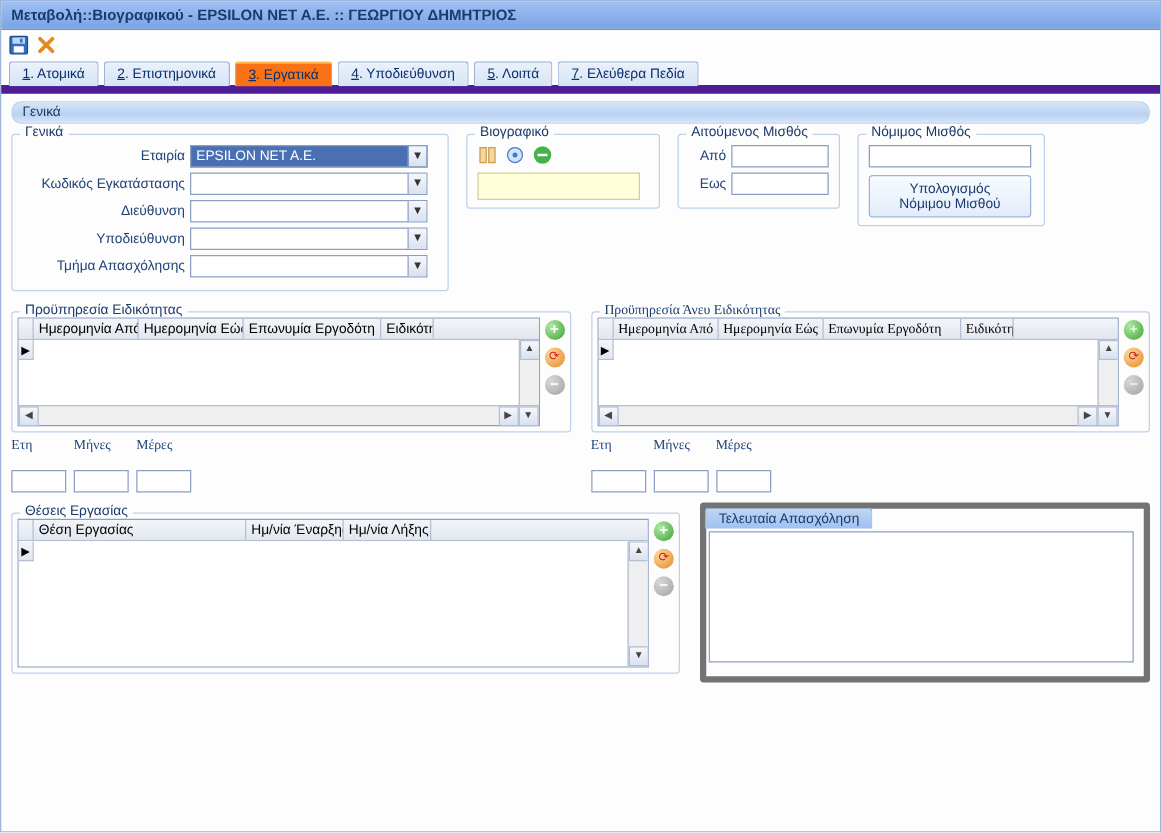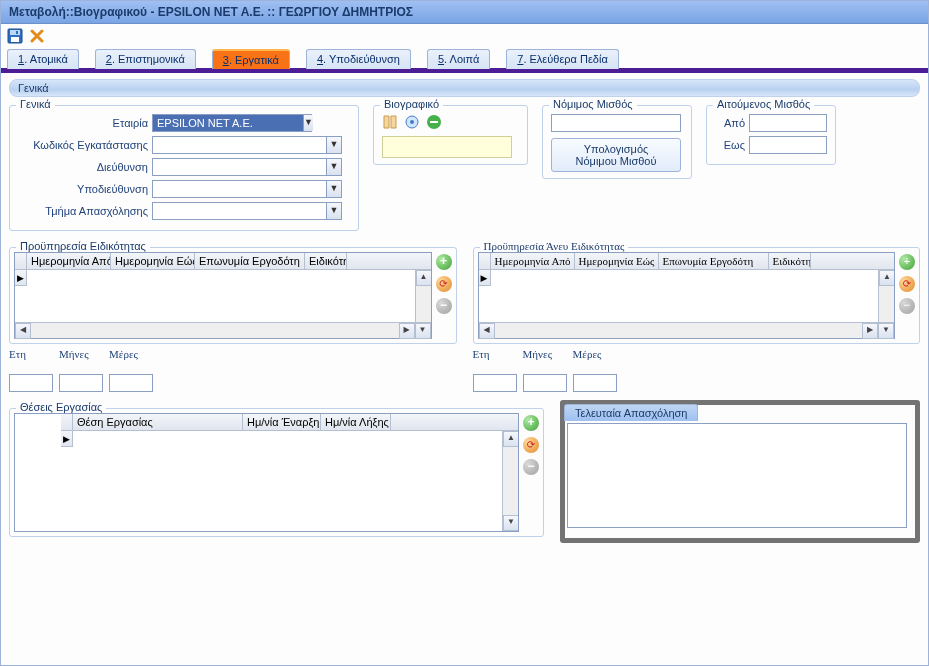--- a/index.html
+++ b/index.html
@@ -32,22 +32,22 @@
     align-items: center;
   }
   .toolbar-icon {
     width: 16px; height: 16px;
     cursor: pointer;
     display: inline-block;
   }
   .tabstrip {
     display: flex;
     padding: 0 6px;
-    border-bottom: 5px solid #4c1d95;
-    gap: 16px;
+    border-bottom: 7px solid #4c1d95;
+    gap: 4px;
   }
   .tab {
     border: 1px solid #9db3d9;
     border-bottom: none;
     padding: 3px 10px;
     background: linear-gradient(#eaf1fb, #d6e4f5);
     border-radius: 3px 3px 0 0;
     color: #0a2f6b;
     cursor: pointer;
     position: relative;
@@ -290,21 +290,21 @@
 
     <div class="section">
       <div class="section-header">Γενικά</div>
 
       <div class="top-flex">
 
         <div class="groupbox" style="width:350px;">
           <div class="gb-title">Γενικά</div>
           <div class="row">
             <div class="lbl">Εταιρία</div>
-            <div class="combo selected" style="width:160px;">
+            <div class="combo selected" style="width:190px;">
               <input class="combo-input" readonly="" value="EPSILON NET A.E." style="">
               <div class="combo-btn">▼</div>
             </div>
           </div>
           <div class="row">
             <div class="lbl">Κωδικός Εγκατάστασης</div>
             <div class="combo" style="width:190px;">
               <input class="combo-input" value="" style="">
               <div class="combo-btn">▼</div>
             </div>
@@ -344,38 +344,38 @@
                   <circle cx="8" cy="8" r="2" fill="#4a7bc2"></circle>
                 </svg></span>
             <span class="mi"><svg viewBox="0 0 16 16">
                   <circle cx="8" cy="8" r="7" fill="#46b04a"></circle>
                   <rect x="4" y="7" width="8" height="2" fill="#fff"></rect>
                 </svg></span>
           </div>
           <div class="yellowbox"></div>
         </div>
 
+        <div class="groupbox" style="width:130px;">
+          <div class="gb-title">Αιτούμενος Μισθός</div>
+          <div class="row">
+            <div class="lbl" style="width:30px;">Από</div>
+            <input class="textin" style="width: 78px;" value="">
+          </div>
+          <div class="row">
+            <div class="lbl" style="width:30px;">Εως</div>
+            <input class="textin" style="width: 78px;" value="">
+          </div>
+        </div>
+
         <div class="groupbox" style="width:150px;">
           <div class="gb-title">Νόμιμος Μισθός</div>
           <input class="textin" style="width: 130px; margin-bottom: 6px;" value="">
           <div class="btn" style="width:130px;">
             <span>Υπολογισμός</span><br>
             <span>Νόμιμου Μισθού</span>
-          </div>
-        </div>
-
-        <div class="groupbox" style="width:130px;">
-          <div class="gb-title">Αιτούμενος Μισθός</div>
-          <div class="row">
-            <div class="lbl" style="width:30px;">Από</div>
-            <input class="textin" style="width: 78px;" value="">
-          </div>
-          <div class="row">
-            <div class="lbl" style="width:30px;">Εως</div>
-            <input class="textin" style="width: 78px;" value="">
           </div>
         </div>
       </div>
     </div>
 
     <div class="section">
 
       <div class="two-col">
 
         <div>
@@ -477,21 +477,21 @@
     </div>
 
     <div class="section">
 
       <div class="two-col" style="gap:16px;">
 
         <div>
           <div class="groupbox" style="padding:4px;">
             <div class="gb-title">Θέσεις Εργασίας</div>
             <div style="display:flex;">
-              <div class="grid" style="flex:1;padding-left:46px;">
+              <div class="grid" style="flex:1;">
                 <div class="grid-head">
                   <div class="gh-corner"></div>
                   <div class="gh" style="width:170px;">Θέση Εργασίας</div>
                   <div class="gh" style="width:78px;">Ημ/νία Έναρξης</div>
                   <div class="gh" style="width:70px;">Ημ/νία Λήξης</div>
                 </div>
                 <div class="grid-body" style="height:100px;">
                   <div class="row-indicator">▶</div>
                   <div class="grid-vscroll">
                     <div class="sbtn">▲</div>

